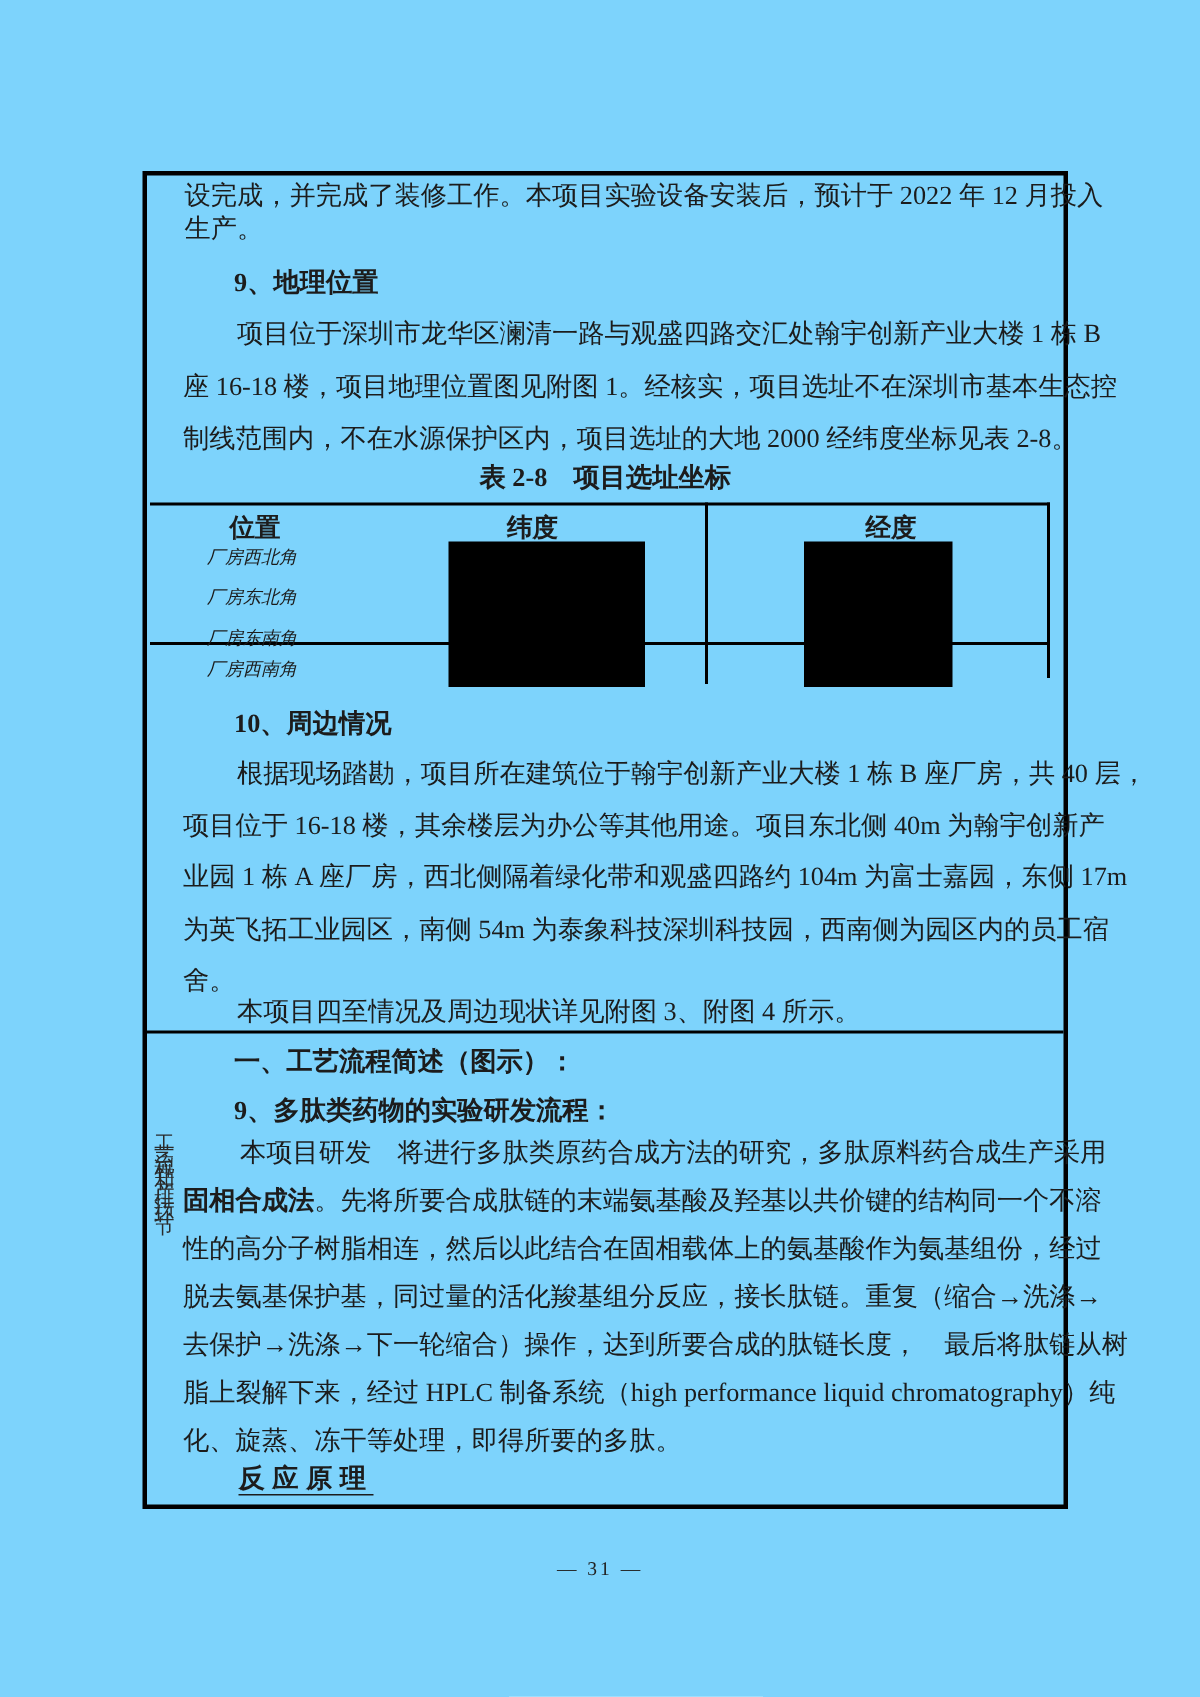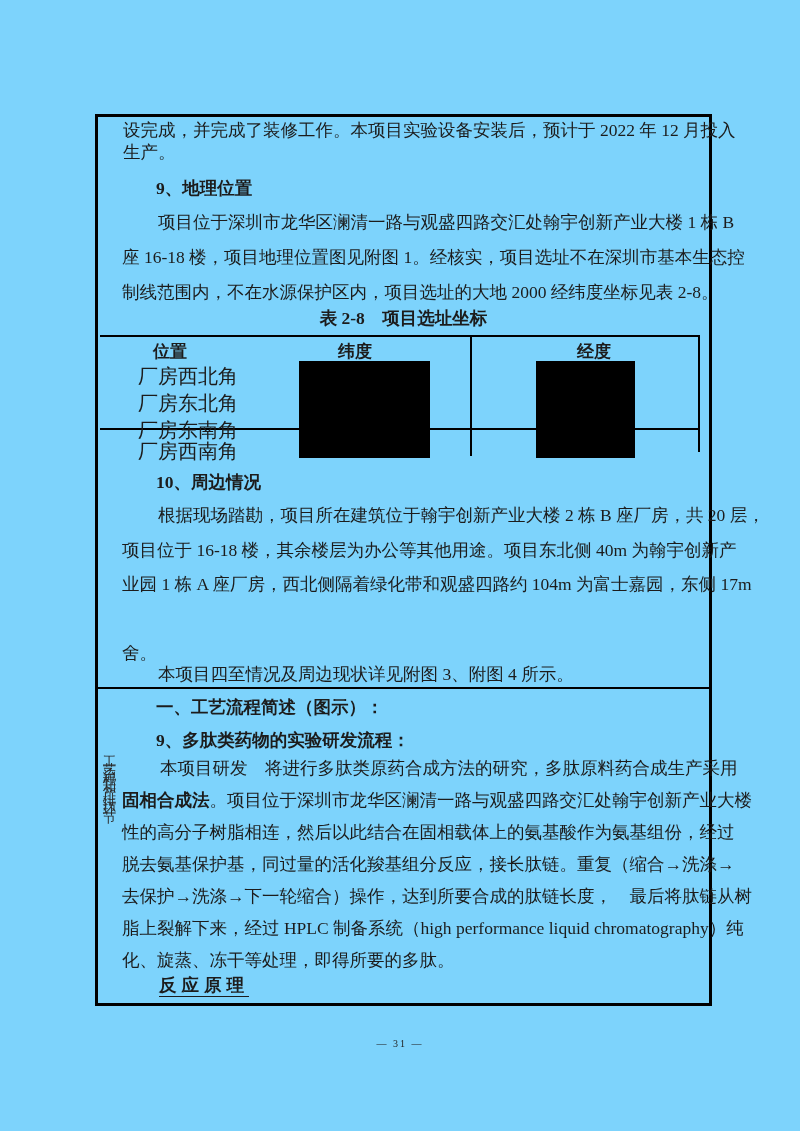--- a/index.html
+++ b/index.html
@@ -22,35 +22,35 @@
     position:absolute;
     font-size:17.5px;line-height:22px;
     white-space:pre;color:#1c1c1c;
   }
   .bold{font-weight:bold;}
   .caption{
     position:absolute;left:95px;width:617px;text-align:center;
     font-size:17.5px;font-weight:bold;white-space:pre;
   }
   .th{position:absolute;font-size:17px;font-weight:bold;text-align:center;}
-  .rowlabel{position:absolute;font-size:20px;white-space:pre;}
+  .rowlabel{position:absolute;font-size:12px;white-space:pre;font-style:italic;}
   .redact{position:absolute;background:#000;z-index:5;}
   .sidebar{
     position:absolute;left:100px;top:745px;
     writing-mode:vertical-rl;text-orientation:upright;
     font-size:13.5px;letter-spacing:6px;color:#2a2a2a;
     white-space:pre;
   }
   .reaction{
     text-decoration:underline;text-underline-offset:5px;
     letter-spacing:5px;font-weight:bold;
   }
   .pagenum{
     position:absolute;left:0;top:1038px;width:800px;
-    text-align:center;font-size:10px;letter-spacing:2px;color:#222;
+    text-align:center;font-size:13px;letter-spacing:2px;color:#222;
   }
 </style>
 </head>
 <body>
 
 <div class="page">
 
   <div class="frame"></div>
 
   <div class="line" style="left:123px;top:119px;">设完成，并完成了装修工作。本项目实验设备安装后，预计于 2022 年 12 月投入</div>
@@ -74,35 +74,36 @@
 
   <div class="rowlabel" style="left:138px;top:363px;">厂房西北角</div>
   <div class="rowlabel" style="left:138px;top:390px;">厂房东北角</div>
   <div class="rowlabel" style="left:138px;top:417px;">厂房东南角</div>
   <div class="rowlabel" style="left:138px;top:438px;">厂房西南角</div>
 
   <div class="redact" style="left:299px;top:361px;width:131px;height:97px;"></div>
   <div class="redact" style="left:536px;top:361px;width:99px;height:97px;"></div>
 
   <div class="line bold" style="left:156px;top:471px;">10、周边情况</div>
-  <div class="line" style="left:158px;top:504px;">根据现场踏勘，项目所在建筑位于翰宇创新产业大楼 2 栋 B 座厂房，共 20 层，</div>
+  <div class="line" style="left:158px;top:504px;">根据现场踏勘，项目所在建筑位于翰宇创新产业大楼 1 栋 B 座厂房，共 40 层，</div>
   <div class="line" style="left:122px;top:539px;">项目位于 16-18 楼，其余楼层为办公等其他用途。项目东北侧 40m 为翰宇创新产</div>
   <div class="line" style="left:122px;top:573px;">业园 1 栋 A 座厂房，西北侧隔着绿化带和观盛四路约 104m 为富士嘉园，东侧 17m</div>
+  <div class="line" style="left:122px;top:608px;">为英飞拓工业园区，南侧 54m 为泰象科技深圳科技园，西南侧为园区内的员工宿</div>
   <div class="line" style="left:122px;top:642px;">舍。</div>
   <div class="line" style="left:158px;top:663px;">本项目四至情况及周边现状详见附图 3、附图 4 所示。</div>
 
   <div class="hdivider" style="left:98px;top:687px;width:611px;"></div>
 
   <div class="sidebar">工艺流程和产排污环节</div>
 
   <div class="line bold" style="left:156px;top:696px;">一、工艺流程简述（图示）：</div>
   <div class="line bold" style="left:156px;top:729px;">9、多肽类药物的实验研发流程：</div>
 
   <div class="line" style="left:160px;top:757px;">本项目研发　将进行多肽类原药合成方法的研究，多肽原料药合成生产采用</div>
-  <div class="line" style="left:122px;top:789px;"><span class="bold">固相合成法</span><span>。项目位于深圳市龙华区澜清一路与观盛四路交汇处翰宇创新产业大楼</span></div>
+  <div class="line" style="left:122px;top:789px;"><span class="bold">固相合成法</span><span>。先将所要合成肽链的末端氨基酸及羟基以共价键的结构同一个不溶</span></div>
   <div class="line" style="left:122px;top:821px;">性的高分子树脂相连，然后以此结合在固相载体上的氨基酸作为氨基组份，经过</div>
   <div class="line" style="left:122px;top:853px;">脱去氨基保护基，同过量的活化羧基组分反应，接长肽链。重复（缩合→洗涤→</div>
   <div class="line" style="left:122px;top:885px;text-align:right;">去保护→洗涤→下一轮缩合）操作，达到所要合成的肽链长度，　最后将肽链从树</div>
   <div class="line" style="left:122px;top:917px;">脂上裂解下来，经过 HPLC 制备系统（high performance liquid chromatography）纯</div>
   <div class="line" style="left:122px;top:949px;text-align:center;">化、旋蒸、冻干等处理，即得所要的多肽。</div>
 
   <div class="line reaction" style="left:159px;top:974px;">反应原理</div>
 
   <div class="pagenum">— 31 —</div>
 

